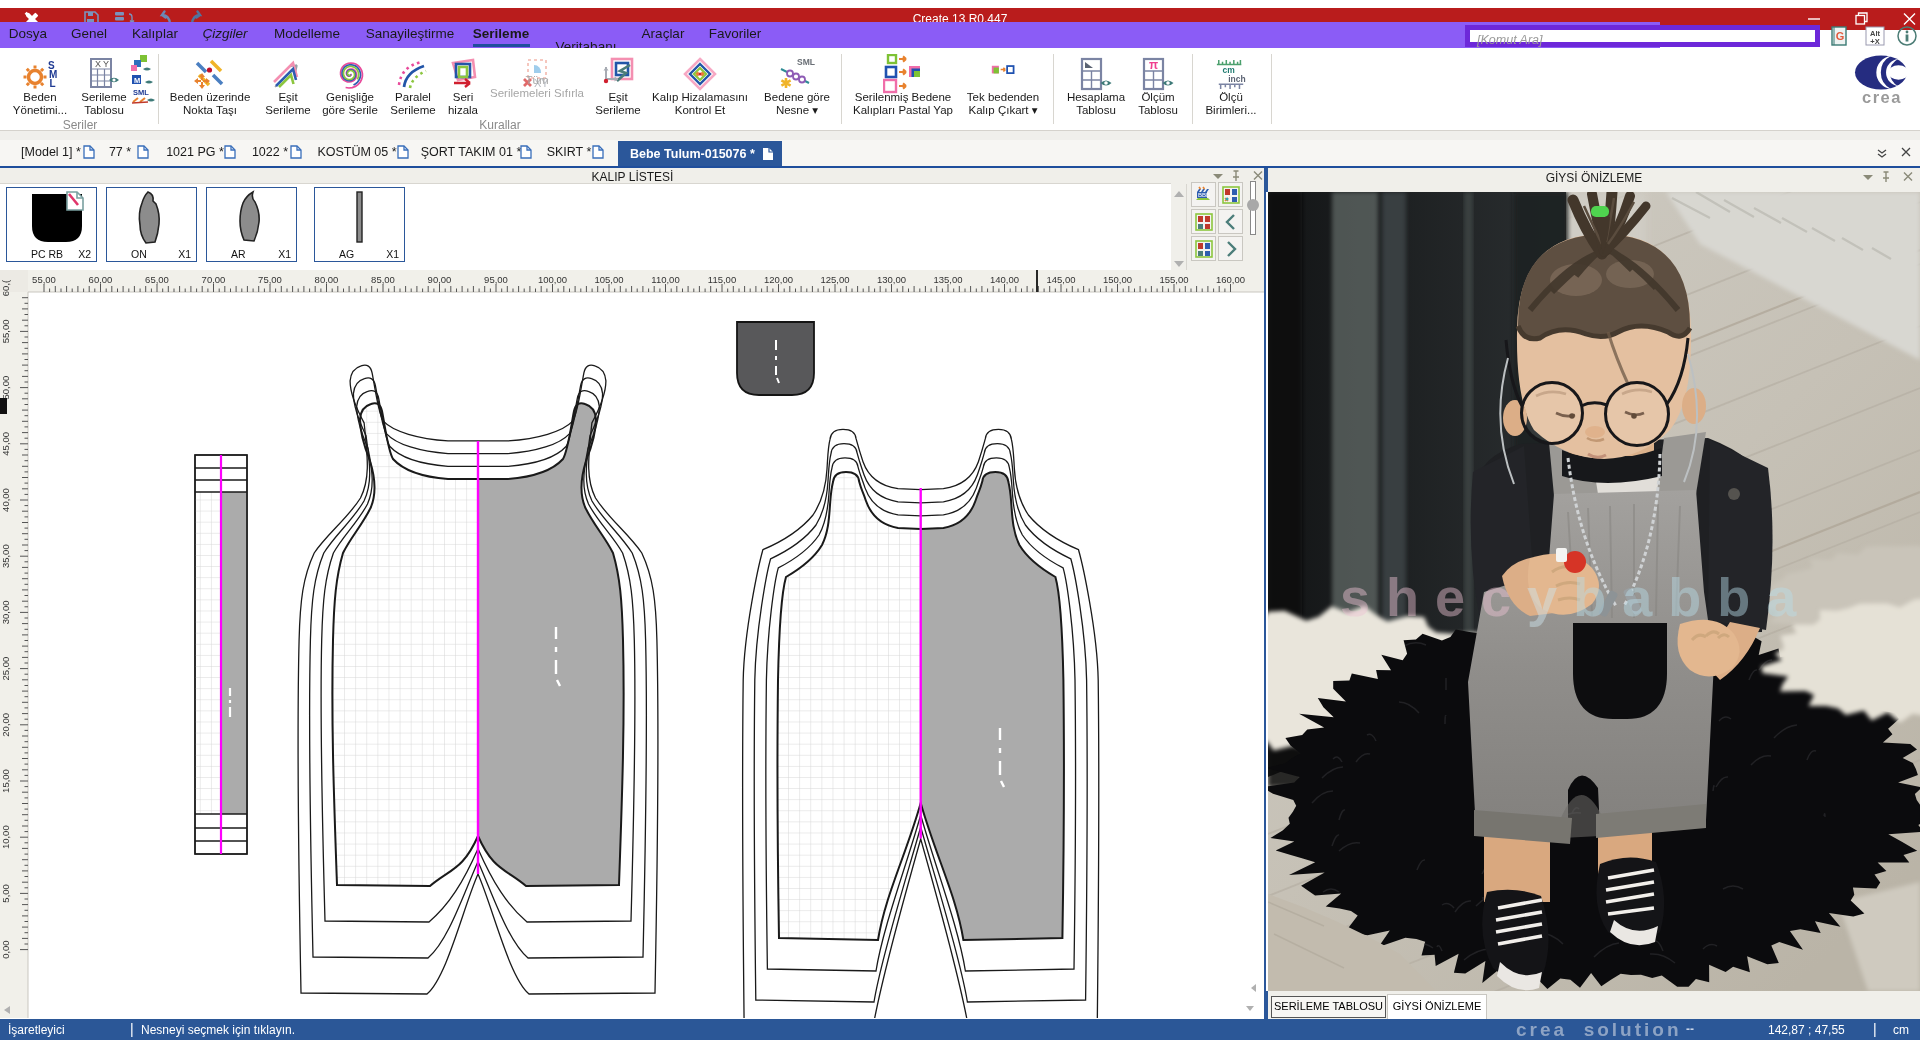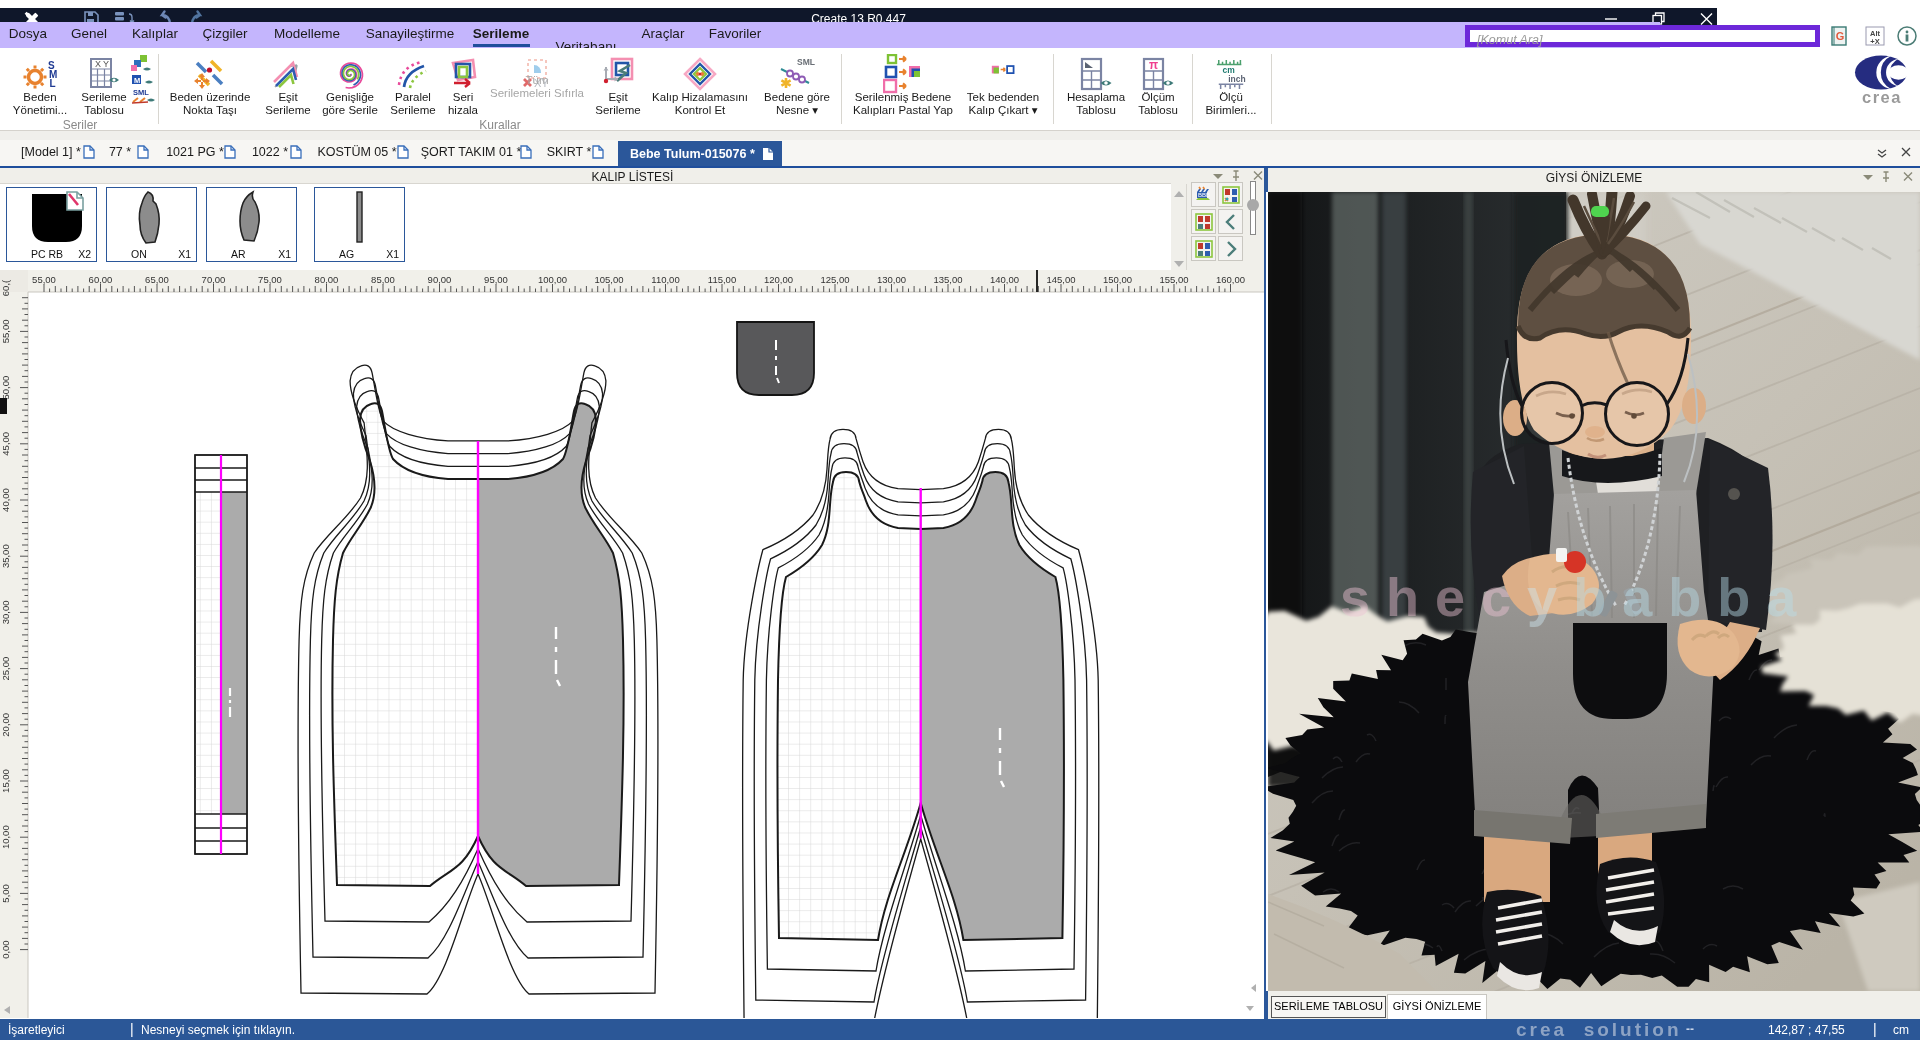--- a/index.html
+++ b/index.html
@@ -1,21 +1,21 @@
 <!DOCTYPE html>
 <html><head><meta charset="utf-8"><title>Create 13</title><style>
 
 * { margin:0; padding:0; box-sizing:border-box; }
 html,body { width:1920px; height:1040px; overflow:hidden; background:#fff;
   font-family:"Liberation Sans",sans-serif; }
-.titlebar { position:absolute; left:0; top:8px; width:1717px; height:22px; background:#0f172a; }
+.titlebar { position:absolute; left:0; top:8px; width:1920px; height:22px; background:#b91c1c; }
 .tl-icons { position:absolute; left:10px; top:0; }
 .tl-title { position:absolute; left:0; right:0; top:4px; text-align:center; color:#fff; font-size:12px; }
 .tl-ctrls { position:absolute; right:0; top:0; }
-.menubar { position:absolute; left:0; top:22px; width:1660px; height:26px; background:#c4b5fd; font-size:13.5px; color:#1a1a1a; }
+.menubar { position:absolute; left:0; top:22px; width:1660px; height:26px; background:#8b5cf6; font-size:13.5px; color:#1a1a1a; }
 .menubar .sel { font-weight:bold; }
 .menusel-line { position:absolute; left:473px; top:22px; width:57px; height:3px; background:#1f4e9c; }
 .searchbox { position:absolute; left:1465px; top:3px; width:355px; height:22px; background:#fff; border:5px solid #6d28d9; }
 .searchbox span { position:absolute; left:7px; top:3px; font-style:italic; color:#9a9a9a; font-size:12.5px; }
 .ribbon { position:absolute; left:0; top:48px; width:1920px; height:83px; background:#fff; border-bottom:1px solid #d5d2cc; }
 .ric { position:absolute; }
 .rlab { position:absolute; text-align:center; font-size:11.5px; line-height:13px; color:#1a1a1a; }
 .rlab.gray { color:#a6a6a6; }
 .rsep { position:absolute; top:6px; width:1px; height:70px; background:#d8d6d0; }
 .rgroup { position:absolute; top:70px; text-align:center; font-size:12px; color:#8a8a8a; }
@@ -72,21 +72,21 @@
       <rect x="56" y="7.5" width="8.5" height="8.5" fill="none" stroke="#fff" stroke-width="1.3"></rect>
       <path d="M58.5 7.5v-2.5h8.5v8.5h-2.5" fill="none" stroke="#fff" stroke-width="1.3"></path>
       <path d="M104 5.5l11 11m0-11l-11 11" stroke="#fff" stroke-width="1.4"></path>
     </svg>
   </div>
 </div>
 <div class="menubar">
 <span style="left:0;position:absolute;left:28px;top:4px;transform:translateX(-50%);">Dosya</span>
 <span style="left:0;position:absolute;left:89px;top:4px;transform:translateX(-50%);">Genel</span>
 <span style="left:0;position:absolute;left:155px;top:4px;transform:translateX(-50%);">Kalıplar</span>
-<span style="left:0;position:absolute;left:225px;top:4px;transform:translateX(-50%);">Çizgiler</span>
+<span style="left:0;position:absolute;left:225px;top:4px;transform:translateX(-50%);font-style:italic;">Çizgiler</span>
 <span style="left:0;position:absolute;left:307px;top:4px;transform:translateX(-50%);">Modelleme</span>
 <span style="left:0;position:absolute;left:410px;top:4px;transform:translateX(-50%);">Sanayileştirme</span>
 <span class="sel" style="left:0;position:absolute;left:501px;top:4px;transform:translateX(-50%);">Serileme</span>
 <span style="left:0;position:absolute;left:586px;top:17px;transform:translateX(-50%);text-align:center;">Veritabanı</span>
 <span style="left:0;position:absolute;left:663px;top:4px;transform:translateX(-50%);">Araçlar</span>
 <span style="left:0;position:absolute;left:735px;top:4px;transform:translateX(-50%);">Favoriler</span>
 <div class="menusel-line"></div>
 <div class="searchbox">
       <span>[Komut Ara]</span>
     </div>

